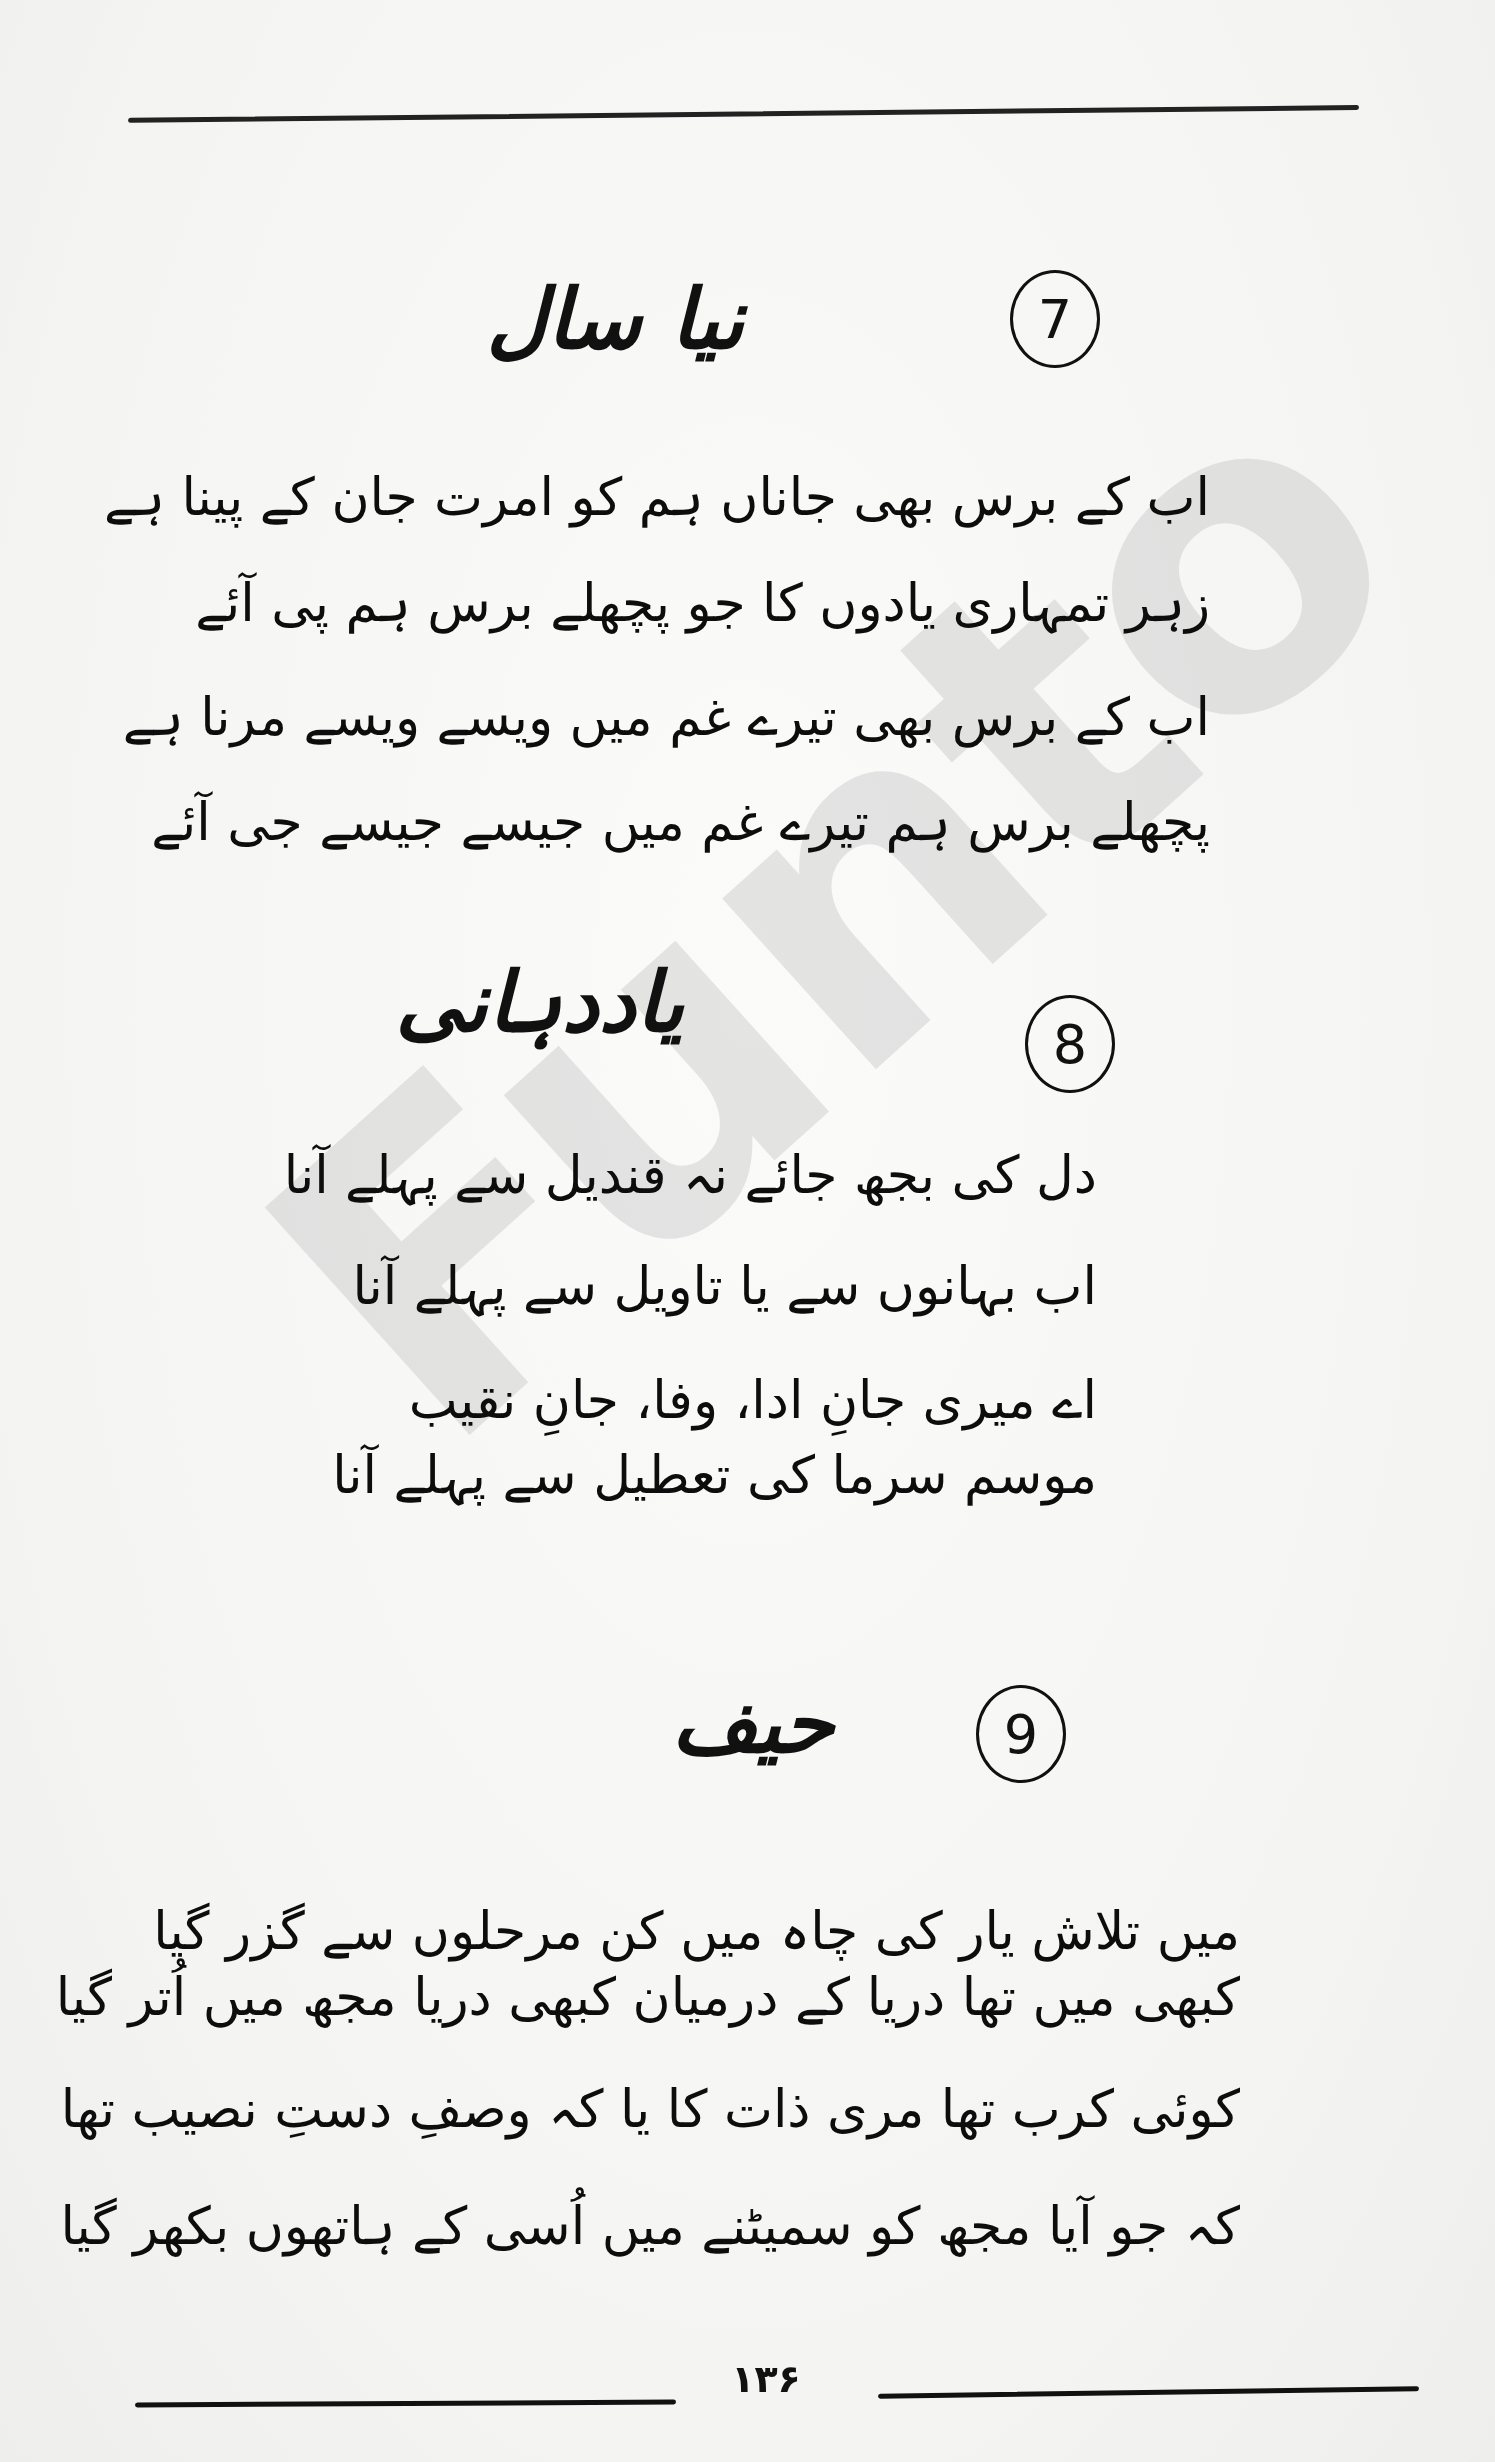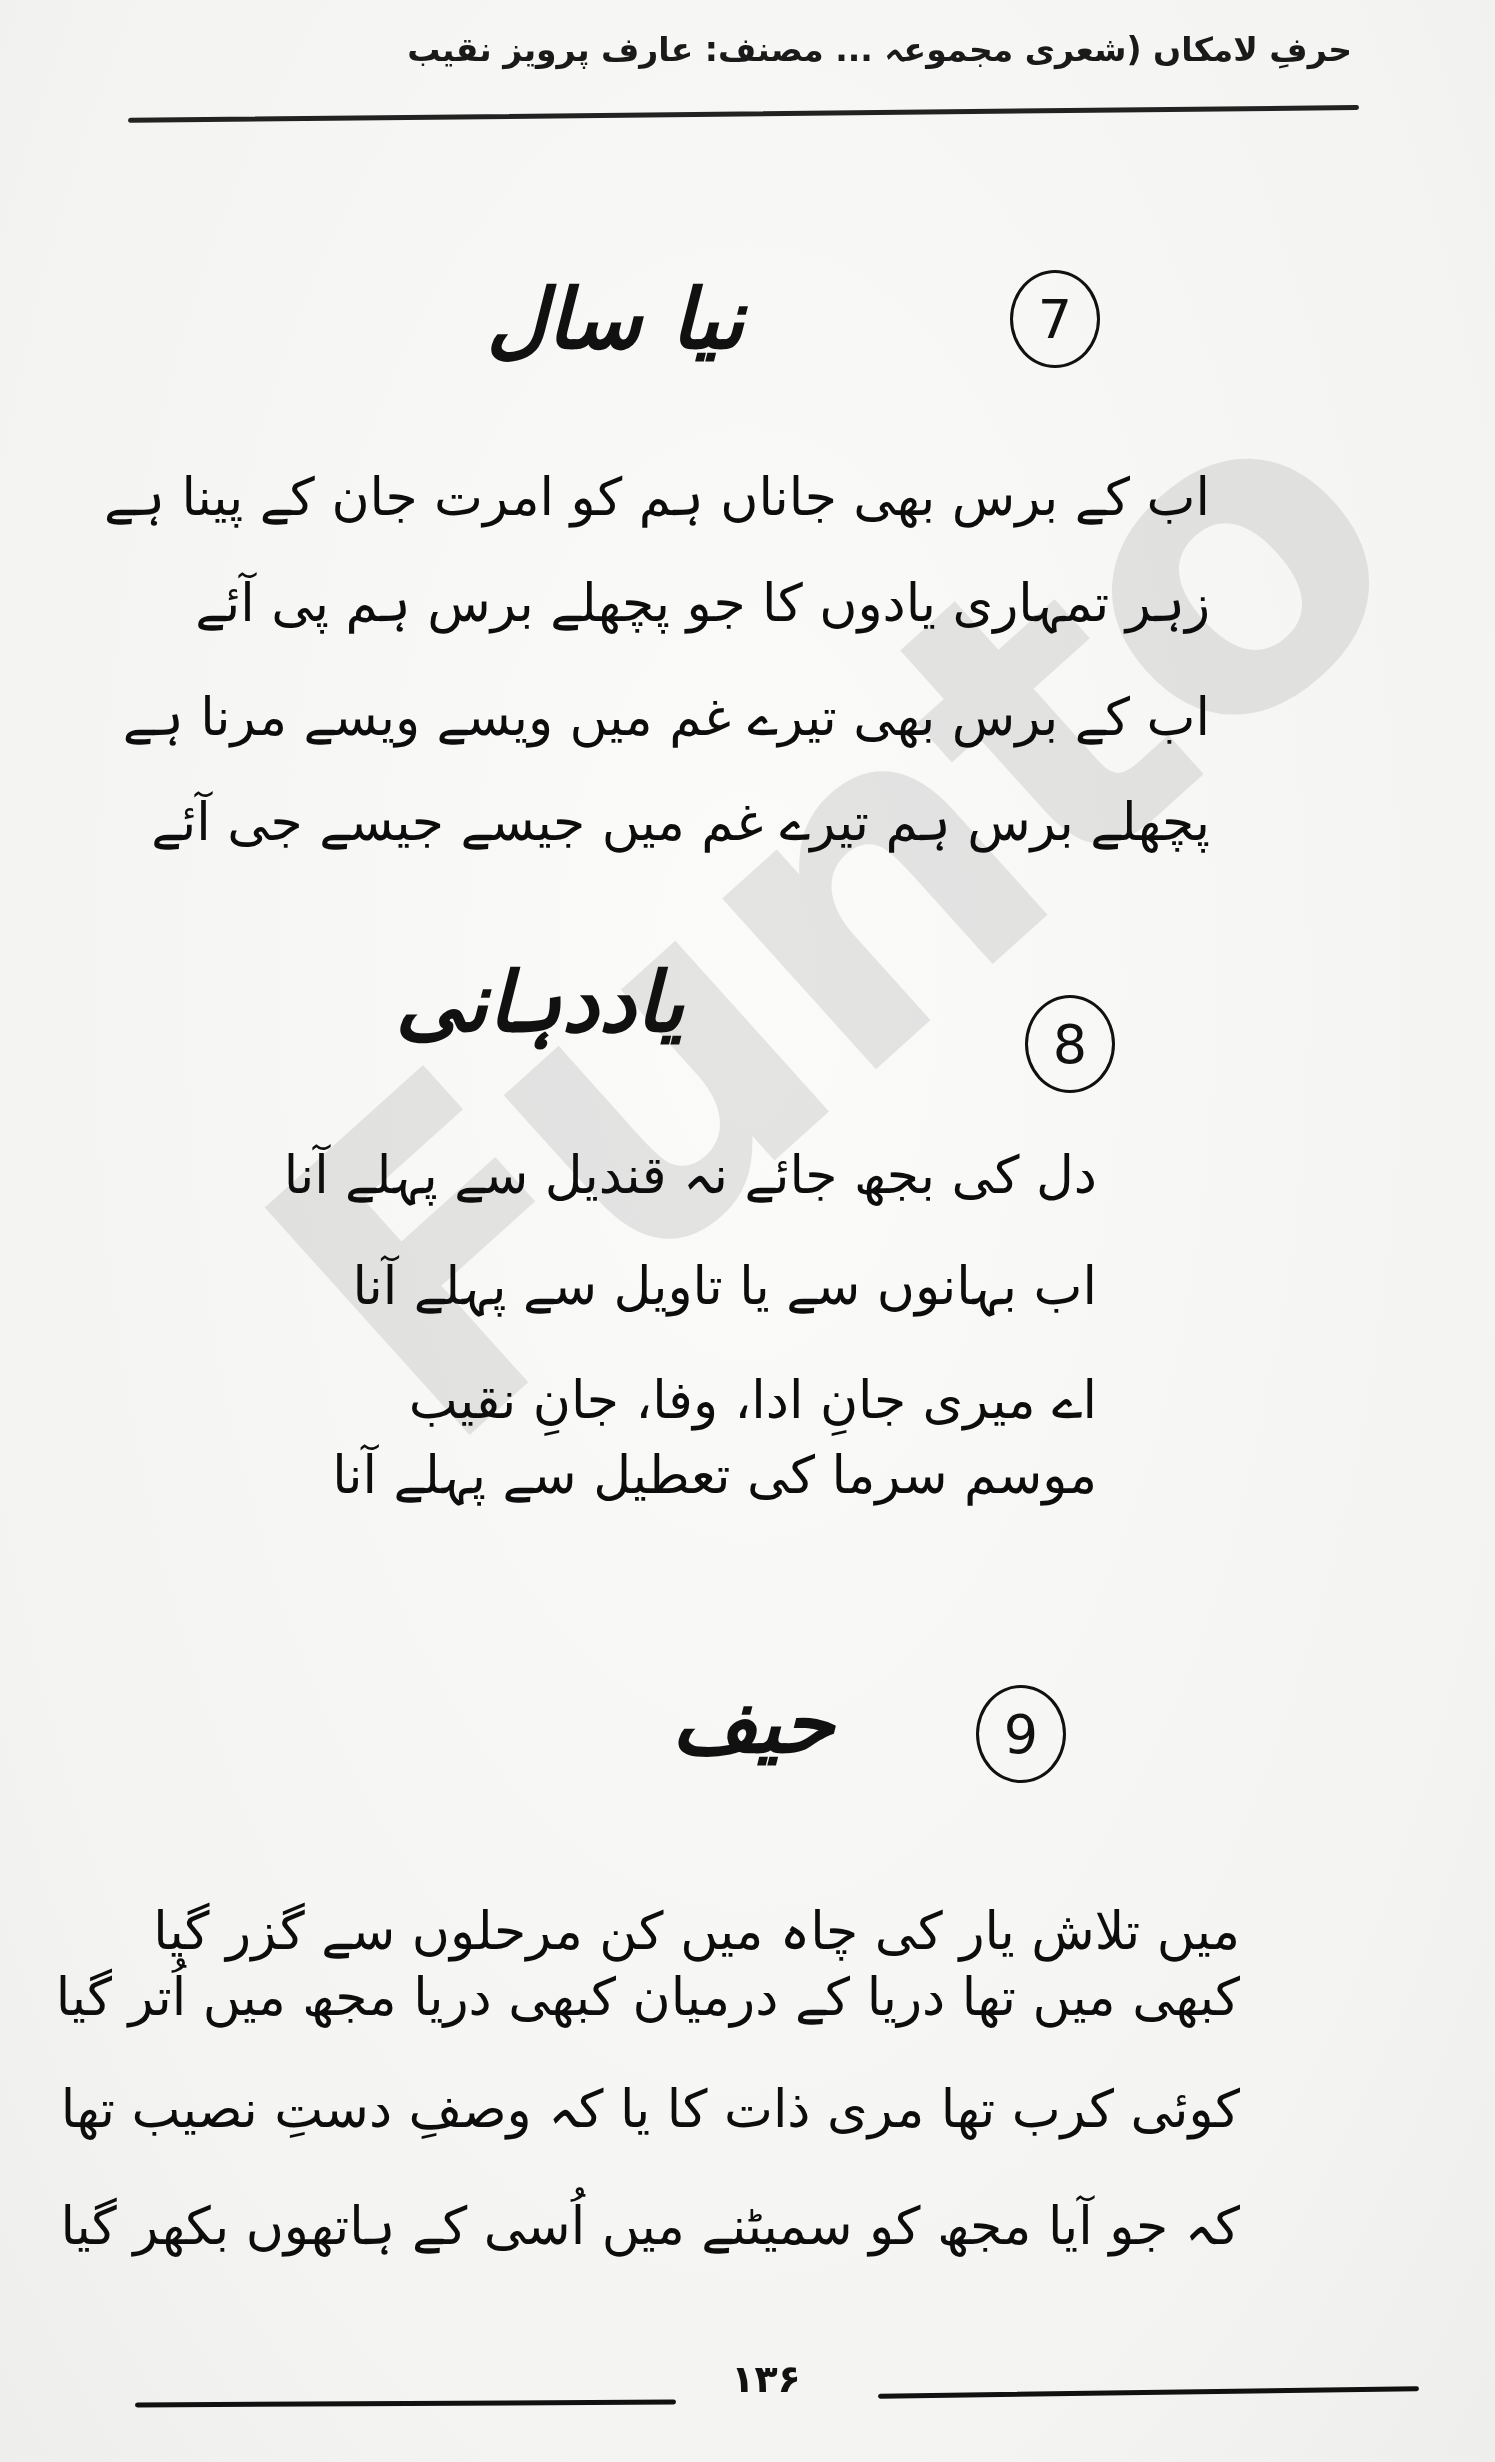--- a/index.html
+++ b/index.html
@@ -129,21 +129,20 @@
       font-weight: bold;
       direction: rtl;
       color: #111;
     }
   </style>
 </head>
 <body>
 
 <div class="page">
 
-  <div class="running-head">حرفِ لامکاں (شعری مجموعہ ... مصنف: عارف پرویز نقیب</div>
   <div class="head-rule"></div>
 
   <div class="watermark">Funto</div>
 
   <div class="content">
 
     <section class="poem">
       <div class="poem-header" style="top:270px; right:751px;">
         <span class="poem-title">نیا سال</span>
       </div>

